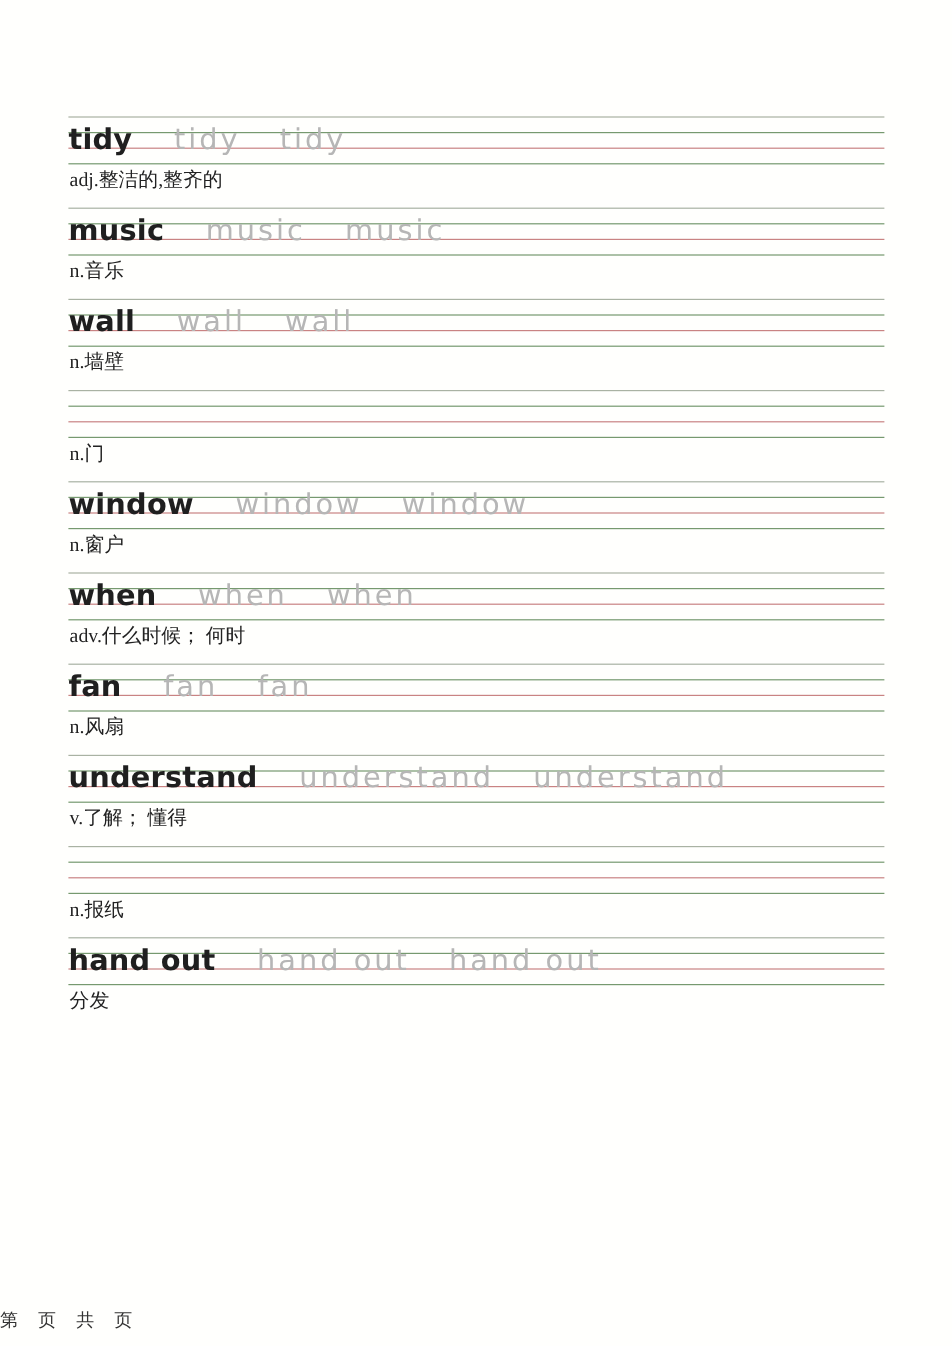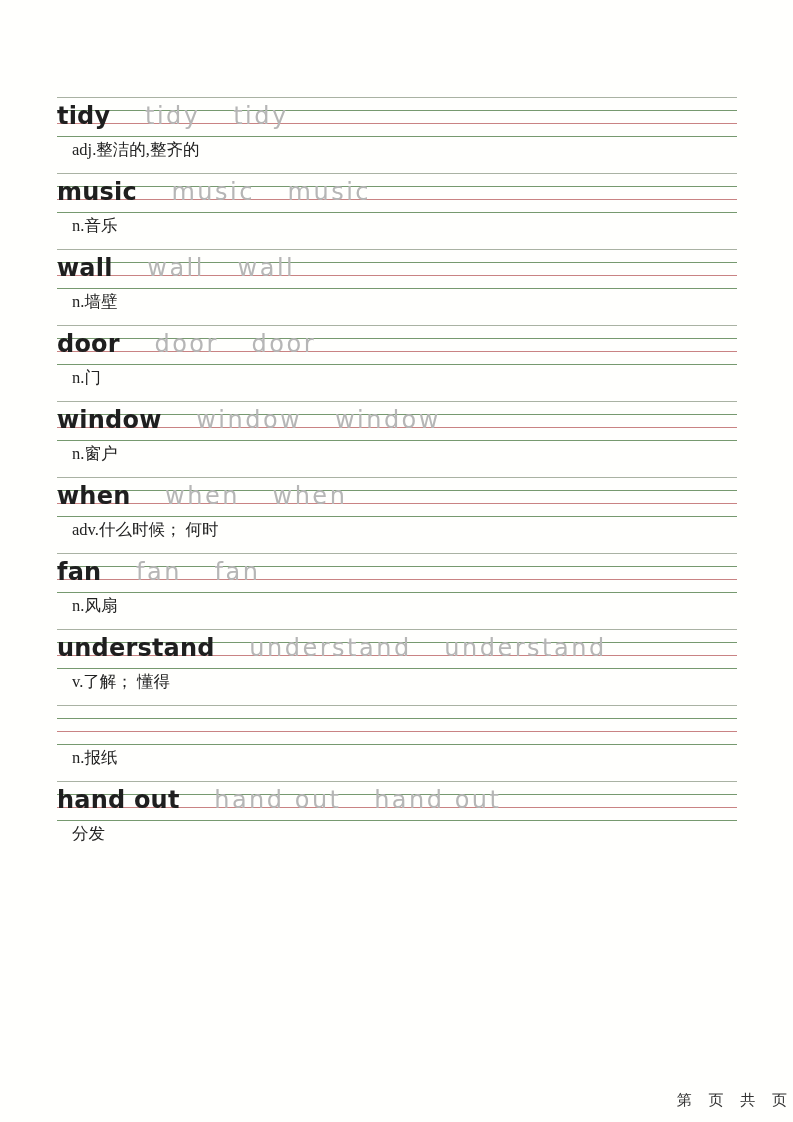--- a/index.html
+++ b/index.html
@@ -47,33 +47,33 @@
     margin-right: 27px;
     letter-spacing: 0.2px;
   }
   .trace {
     color: var(--trace);
     margin-right: 25px;
     letter-spacing: 2.5px;
   }
   .def {
     position: absolute;
-    left: 15px;
+    left: 1px;
     top: 43px;
     font-family: "Liberation Serif", "DejaVu Serif", serif;
     font-size: 16.5px;
     line-height: 20px;
     color: var(--definition);
   }
   .footer {
     position: absolute;
     left: 0;
     top: 1091px;
     width: 100%;
-    text-align: right;
+    text-align: left;
     font-size: 15px;
     letter-spacing: 6px;
     color: var(--footer);
   }
 </style>
 </head>
 <body>
 
 <div class="sheet">
 
@@ -122,25 +122,20 @@
     <div class="def">n.墙壁</div>
   </div>
 
   <div class="entry">
     <div class="glines">
       <div class="gl t"></div>
       <div class="gl m"></div>
       <div class="gl r"></div>
       <div class="gl b"></div>
     </div>
-    <div class="words">
-      <span class="word">door</span>
-      <span class="trace">door</span>
-      <span class="trace">door</span>
-    </div>
     <div class="def">n.门</div>
   </div>
 
   <div class="entry">
     <div class="glines">
       <div class="gl t"></div>
       <div class="gl m"></div>
       <div class="gl r"></div>
       <div class="gl b"></div>
     </div>

